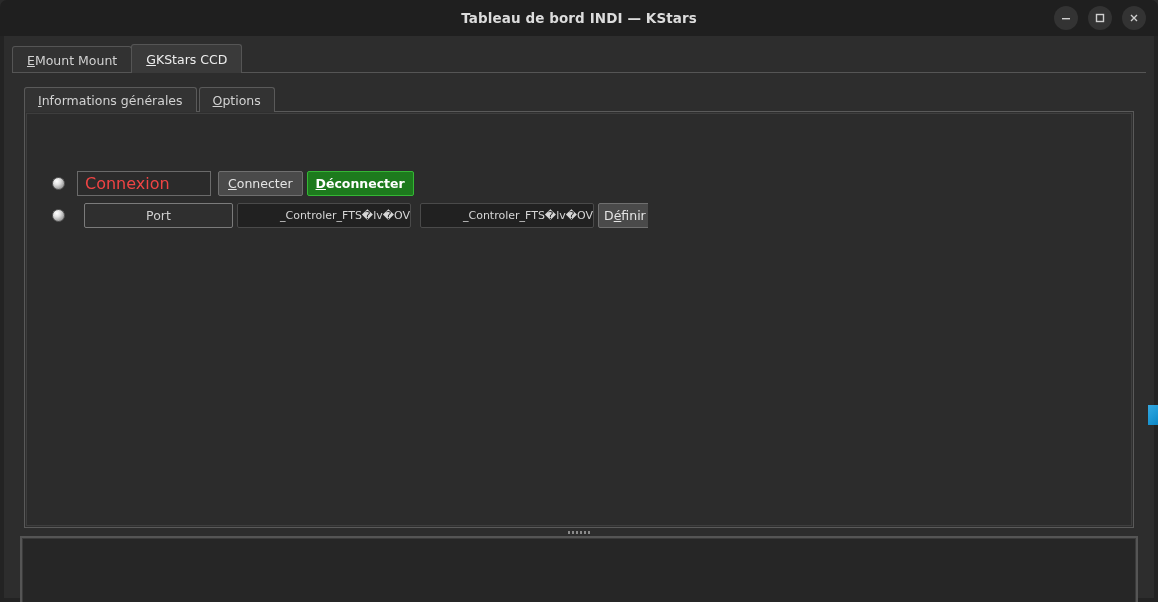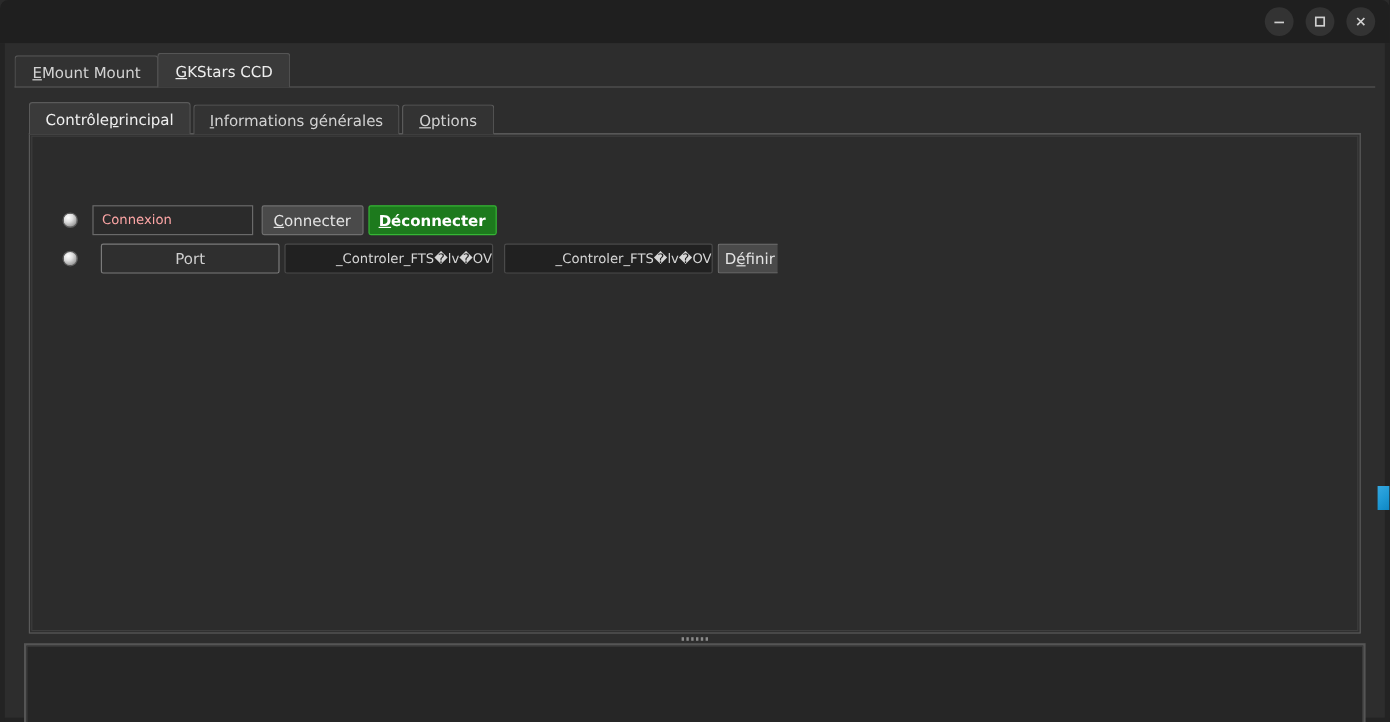--- a/index.html
+++ b/index.html
@@ -196,22 +196,22 @@
     border: 1px solid #5c5c5c;
     margin-right: 12px;
     flex: 0 0 auto;
     cursor: pointer;
   }
 
   .name-box {
     height: 25px;
     background: #2b2b2b;
     border: 1px solid #6a6a6a;
-    color: #fca5a5;
-    font-size: 11px;
+    color: #ef4444;
+    font-size: 16px;
     display: flex;
     align-items: center;
     padding: 0 0 0 7px;
     white-space: nowrap;
     overflow: hidden;
   }
   .name-box.w1 { width: 134px; }
 
   .gap-s { width: 7px; flex: 0 0 auto; }
   .gap-xs { width: 4px; flex: 0 0 auto; }
@@ -340,20 +340,21 @@
     height: 20px;
     background: linear-gradient(135deg, #35a8e0 0%, #1f9ad6 50%, #0d86c4 100%);
   }
 </style>
 </head>
 <body>
 
 <div id="app">
 
   <div class="titlebar">
+    <div class="titlebar-title">Tableau de bord INDI — KStars</div>
 
     <div class="win-controls">
       <div class="win-btn">
         <span>
           <svg width="12" height="12" viewBox="0 0 12 12">
               <rect x="2" y="6" width="8" height="1.4" fill="#cfcfcf"></rect>
             </svg>
         </span>
       </div>
       <div class="win-btn">
@@ -380,25 +381,20 @@
         <span><u>E</u></span>
           <span>Mount Mount</span>
       </div>
       <div class="otab selected">
         <span><u>G</u></span>
           <span>KStars CCD</span>
       </div>
     </div>
 
     <div class="inner-tabbar">
-      <div class="itab selected">
-        <span>Contrôle </span>
-          <span><u>p</u></span>
-          <span>rincipal</span>
-      </div>
       <div class="itab">
         <span><u>I</u></span>
           <span>nformations générales</span>
       </div>
       <div class="itab">
         <span><u>O</u></span>
           <span>ptions</span>
       </div>
     </div>
 

